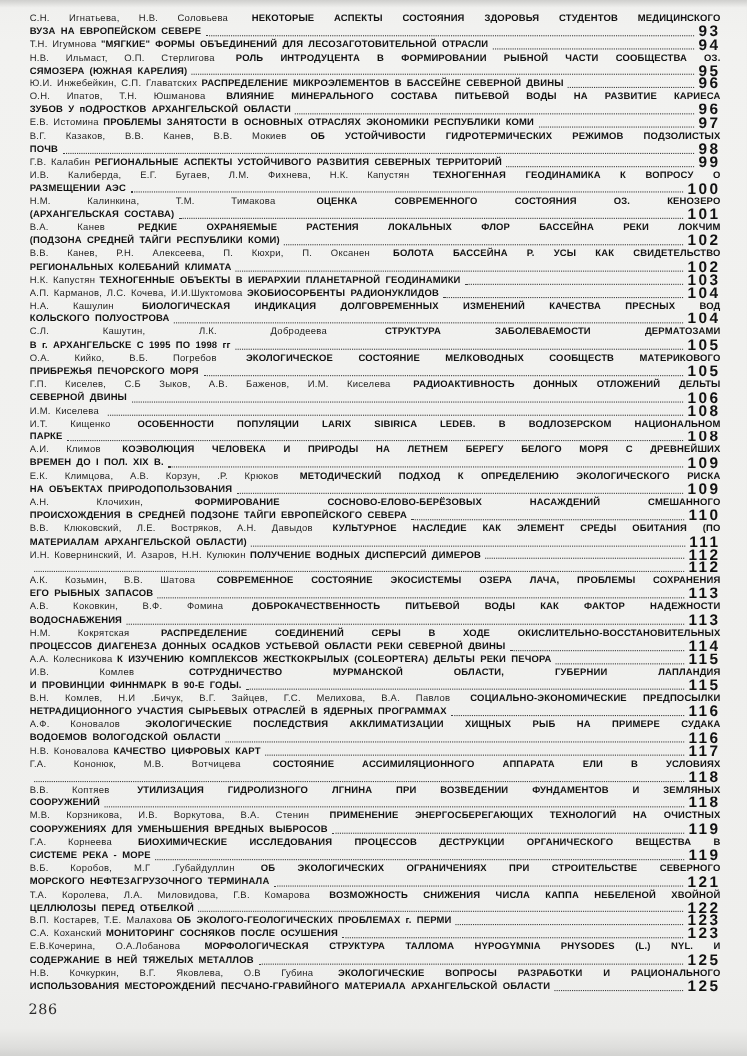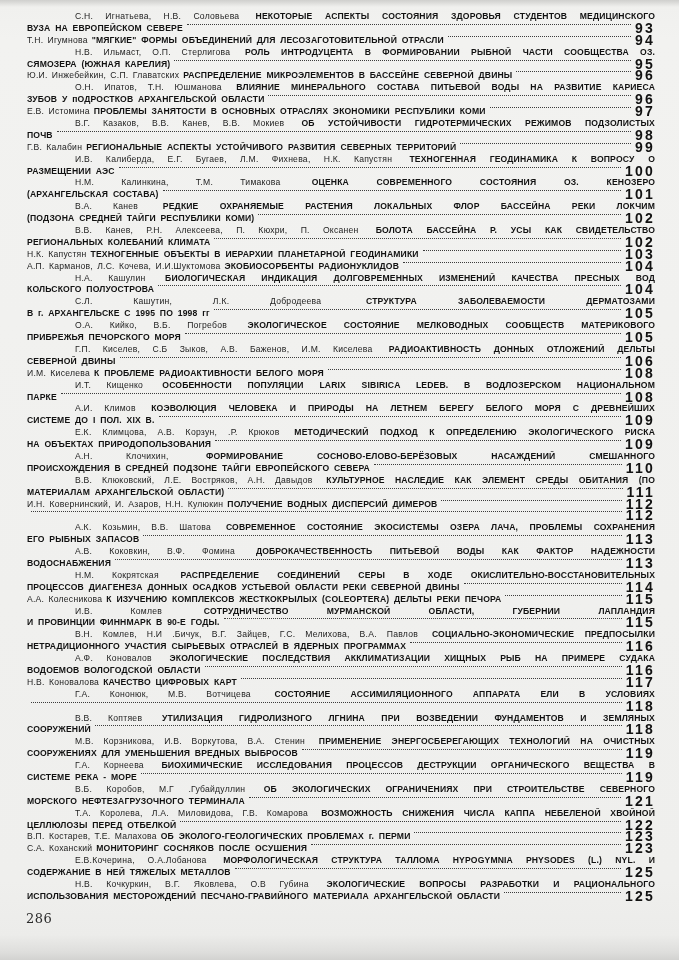--- a/index.html
+++ b/index.html
@@ -16,23 +16,23 @@
     position:absolute;left:27px;top:11px;width:628px;
     color:#1b1b1b;
   }
   .entry{margin:0;padding:0;}
   .line{
     height:11.9px;line-height:11.9px;
     font-size:8.6px;
     overflow:hidden;
   }
   
-  .line.haspage{display:flex;align-items:flex-start;white-space:nowrap;}
+  .line.haspage{display:flex;align-items:flex-end;white-space:nowrap;}
   
-  .line.nopage{display:block;text-align:justify;text-align-last:justify;white-space:nowrap;margin-left:48px;}
+  .line.nopage{display:block;text-align:justify;text-align-last:justify;white-space:nowrap;}
   .authors{
     font-weight:normal;letter-spacing:0.25px;word-spacing:1.6px;
     padding-right:4px;color:#1d1d1d;
   }
   .title{
     font-weight:bold;letter-spacing:0.15px;word-spacing:2.2px;color:#111;
   }
   .leader{
     flex:1 1 auto;min-width:5px;height:1px;
     border-bottom:1.7px dotted #3c3c3c;
@@ -193,37 +193,36 @@
         <div class="line nopage"><span class="authors">Г.П. Киселев, С.Б Зыков, А.В. Баженов, И.М. Киселева </span><span class="title">РАДИОАКТИВНОСТЬ ДОННЫХ ОТЛОЖЕНИЙ ДЕЛЬТЫ</span></div>
         <div class="line haspage">
           <span class="title">СЕВЕРНОЙ ДВИНЫ</span>
           <span class="leader"></span>
           <span class="pagenum">106</span>
         </div>
       </div>
       <div class="entry">
         <div class="line haspage">
           <span class="authors">И.М. Киселева </span>
-          <span class="title">К ПРОБЛЕМЕ РАДИОАКТИВНОСТИ БЕЛОГО МОРЯ</span>
           <span class="leader"></span>
           <span class="pagenum">108</span>
         </div>
       </div>
       <div class="entry">
         <div class="line nopage"><span class="authors">И.Т. Кищенко </span><span class="title">ОСОБЕННОСТИ ПОПУЛЯЦИИ LARIX SIBIRICA LEDEB. В ВОДЛОЗЕРСКОМ НАЦИОНАЛЬНОМ</span></div>
         <div class="line haspage">
           <span class="title">ПАРКЕ</span>
           <span class="leader"></span>
           <span class="pagenum">108</span>
         </div>
       </div>
       <div class="entry">
         <div class="line nopage"><span class="authors">А.И. Климов </span><span class="title">КОЭВОЛЮЦИЯ ЧЕЛОВЕКА И ПРИРОДЫ НА ЛЕТНЕМ БЕРЕГУ БЕЛОГО МОРЯ С ДРЕВНЕЙШИХ</span></div>
         <div class="line haspage">
-          <span class="title">СИСТЕМЕ ДО I ПОЛ. XIX В.</span>
+          <span class="title">ВРЕМЕН ДО I ПОЛ. XIX В.</span>
           <span class="leader"></span>
           <span class="pagenum">109</span>
         </div>
       </div>
       <div class="entry">
         <div class="line nopage"><span class="authors">Е.К. Климцова, А.В. Корзун, .Р. Крюков </span><span class="title">МЕТОДИЧЕСКИЙ ПОДХОД К ОПРЕДЕЛЕНИЮ ЭКОЛОГИЧЕСКОГО РИСКА</span></div>
         <div class="line haspage">
           <span class="title">НА ОБЪЕКТАХ ПРИРОДОПОЛЬЗОВАНИЯ</span>
           <span class="leader"></span>
           <span class="pagenum">109</span>

